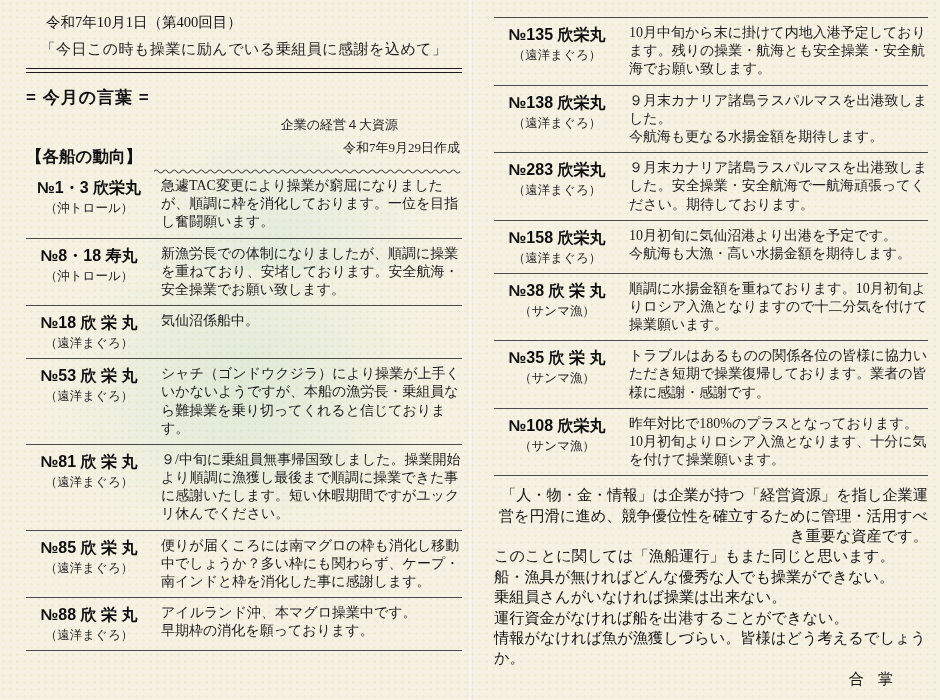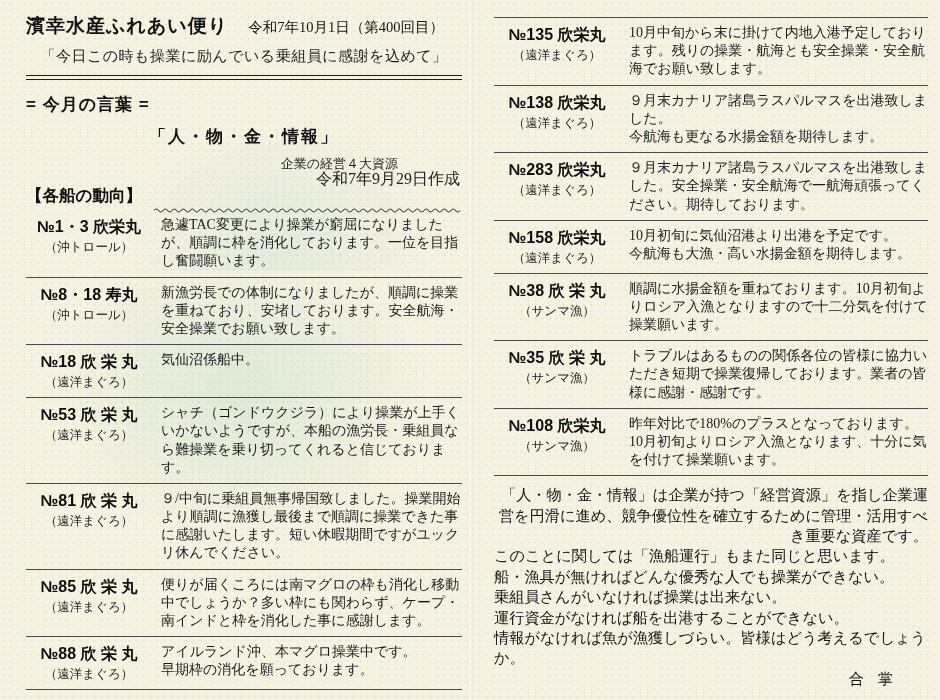--- a/index.html
+++ b/index.html
@@ -31,21 +31,21 @@
   .masthead{display:flex;align-items:baseline;}
   .title{font-family:"Liberation Sans",sans-serif;font-weight:bold;font-size:19px;letter-spacing:1px;color:#111;}
   .issue{font-size:14.5px;margin-left:20px;color:#151515;}
   .subtitle{text-align:center;font-size:15px;margin-top:8px;letter-spacing:.5px;}
   .double-rule{margin-top:9px;height:3px;border-top:1.6px solid #1c1c1c;border-bottom:1.4px solid #1c1c1c;}
   .m-heading{font-family:"Liberation Sans",sans-serif;font-weight:bold;font-size:17px;margin-top:13px;letter-spacing:1px;color:#111;}
   .m-phrase{text-align:center;font-size:17px;font-weight:bold;margin-top:9px;letter-spacing:2px;color:#131313;}
   .m-note{text-align:right;padding-right:64px;font-size:13px;margin-top:7px;}
   .fleet-head{position:relative;height:30px;margin-top:5px;}
   .f-heading{position:absolute;left:0;bottom:1px;font-family:"Liberation Sans",sans-serif;font-weight:bold;font-size:16.5px;color:#111;}
-  .f-date{position:absolute;right:2px;bottom:18px;font-size:16px;margin-top:36px;}
+  .f-date{position:absolute;right:2px;bottom:12px;font-size:13px;margin-top:36px;}
   .wavy{position:absolute;left:128px;right:0;bottom:0;height:8px;}
 
   
   .entries{margin-top:2px;}
   .entries-right{margin-top:11px;border-top:1.2px solid #4a4a4a;}
   .entry{display:flex;gap:9px;padding:5px 0 6px;border-bottom:1.2px solid #4a4a4a;align-items:flex-start;}
   .ship{width:126px;flex:none;text-align:center;padding-top:2px;}
   .ship-name{font-family:"Liberation Sans",sans-serif;font-weight:bold;font-size:16px;color:#0e0e0e;white-space:nowrap;}
   .ship-type{font-family:"Liberation Sans",sans-serif;font-size:12.5px;margin-top:1px;color:#222;}
   .desc{flex:1;font-size:14px;line-height:1.3;white-space:pre-line;padding-top:1px;color:#1b1b1b;}
@@ -58,28 +58,26 @@
 </head>
 <body>
 
 <div class="page">
   <div class="wm wm1"></div>
   <div class="wm wm2"></div>
   <div class="fold"></div>
 
   <div class="col col-left">
     <div class="masthead">
-      <span class="title">濱幸水産ふれあい便り</span>
       <span class="issue">令和7年10月1日（第400回目）</span>
     </div>
     <div class="subtitle">「今日この時も操業に励んでいる乗組員に感謝を込めて」</div>
     <div class="double-rule"></div>
 
     <div class="m-heading">= 今月の言葉 =</div>
-    <div class="m-phrase">「人・物・金・情報」</div>
     <div class="m-note">企業の経営４大資源</div>
 
     <div class="fleet-head">
       <span class="f-heading">【各船の動向】</span>
       <span class="f-date">令和7年9月29日作成</span>
       <span class="wavy" id="wavy"><svg width="100%" height="7" viewBox="0 0 308 7" preserveAspectRatio="none">
             <path d="M0 3.5 Q2.25 0.5 4.5 3.5 Q6.75 6.5 9 3.5 Q11.25 0.5 13.5 3.5 Q15.75 6.5 18 3.5 Q20.25 0.5 22.5 3.5 Q24.75 6.5 27 3.5 Q29.25 0.5 31.5 3.5 Q33.75 6.5 36 3.5 Q38.25 0.5 40.5 3.5 Q42.75 6.5 45 3.5 Q47.25 0.5 49.5 3.5 Q51.75 6.5 54 3.5 Q56.25 0.5 58.5 3.5 Q60.75 6.5 63 3.5 Q65.25 0.5 67.5 3.5 Q69.75 6.5 72 3.5 Q74.25 0.5 76.5 3.5 Q78.75 6.5 81 3.5 Q83.25 0.5 85.5 3.5 Q87.75 6.5 90 3.5 Q92.25 0.5 94.5 3.5 Q96.75 6.5 99 3.5 Q101.25 0.5 103.5 3.5 Q105.75 6.5 108 3.5 Q110.25 0.5 112.5 3.5 Q114.75 6.5 117 3.5 Q119.25 0.5 121.5 3.5 Q123.75 6.5 126 3.5 Q128.25 0.5 130.5 3.5 Q132.75 6.5 135 3.5 Q137.25 0.5 139.5 3.5 Q141.75 6.5 144 3.5 Q146.25 0.5 148.5 3.5 Q150.75 6.5 153 3.5 Q155.25 0.5 157.5 3.5 Q159.75 6.5 162 3.5 Q164.25 0.5 166.5 3.5 Q168.75 6.5 171 3.5 Q173.25 0.5 175.5 3.5 Q177.75 6.5 180 3.5 Q182.25 0.5 184.5 3.5 Q186.75 6.5 189 3.5 Q191.25 0.5 193.5 3.5 Q195.75 6.5 198 3.5 Q200.25 0.5 202.5 3.5 Q204.75 6.5 207 3.5 Q209.25 0.5 211.5 3.5 Q213.75 6.5 216 3.5 Q218.25 0.5 220.5 3.5 Q222.75 6.5 225 3.5 Q227.25 0.5 229.5 3.5 Q231.75 6.5 234 3.5 Q236.25 0.5 238.5 3.5 Q240.75 6.5 243 3.5 Q245.25 0.5 247.5 3.5 Q249.75 6.5 252 3.5 Q254.25 0.5 256.5 3.5 Q258.75 6.5 261 3.5 Q263.25 0.5 265.5 3.5 Q267.75 6.5 270 3.5 Q272.25 0.5 274.5 3.5 Q276.75 6.5 279 3.5 Q281.25 0.5 283.5 3.5 Q285.75 6.5 288 3.5 Q290.25 0.5 292.5 3.5 Q294.75 6.5 297 3.5 Q299.25 0.5 301.5 3.5 Q303.75 6.5 306 3.5" fill="none" stroke="#3d3d3d" stroke-width="1.1"></path>
           </svg></span>
     </div>
 

